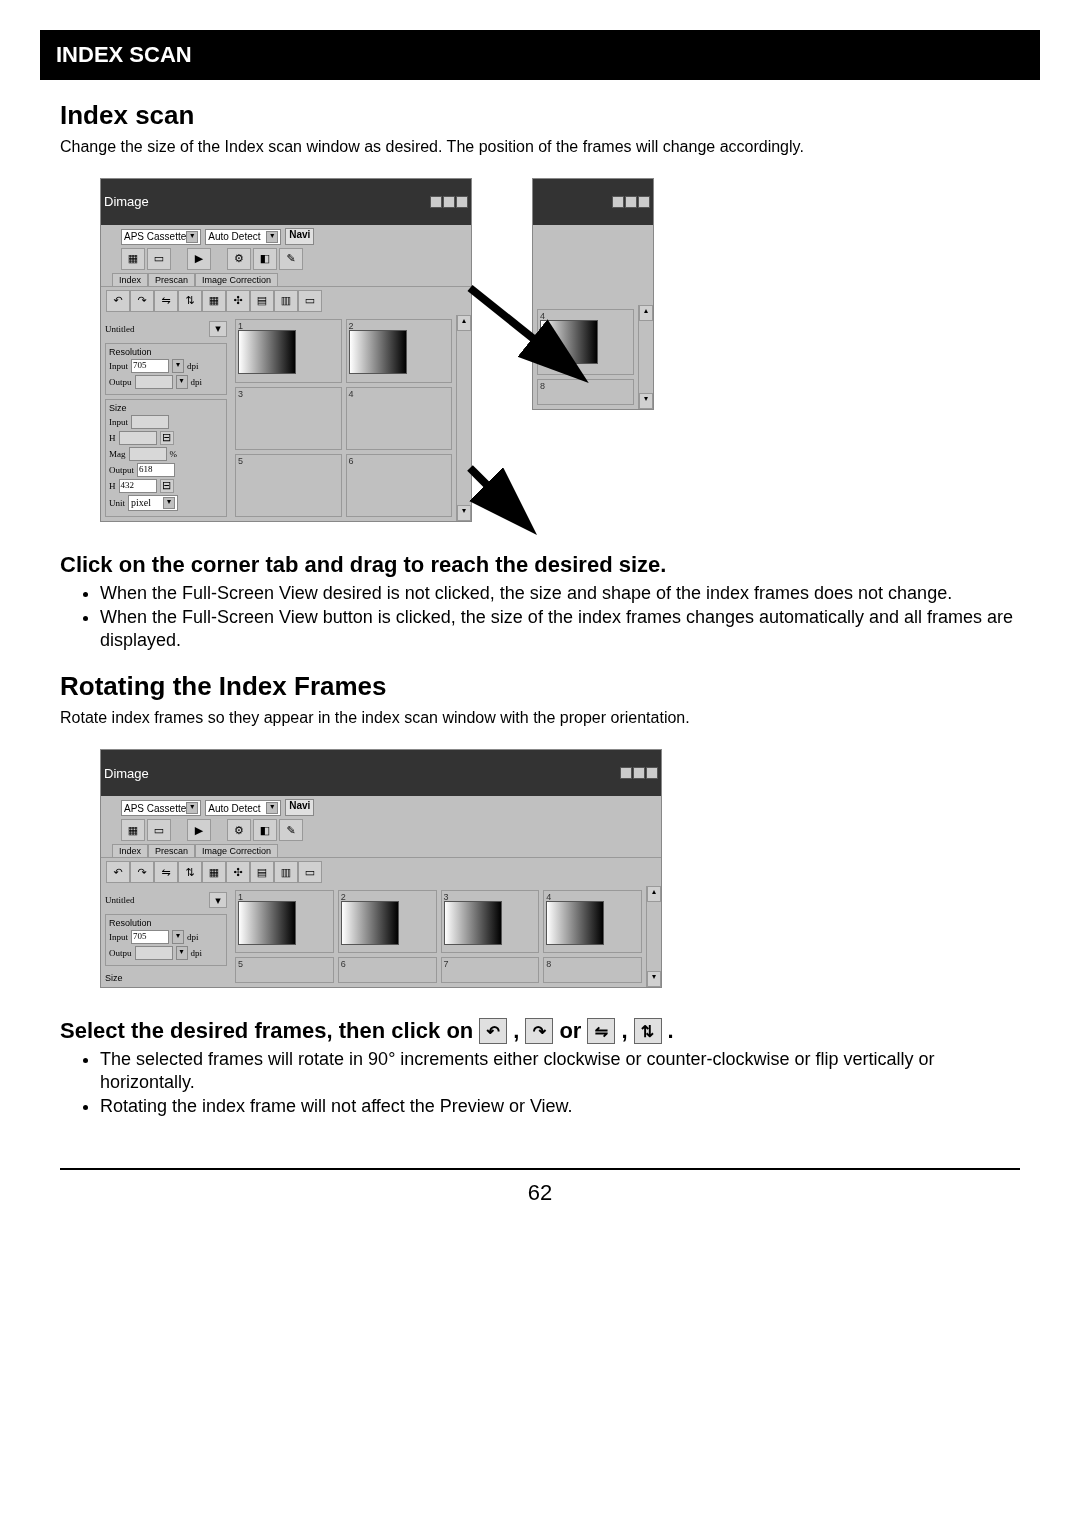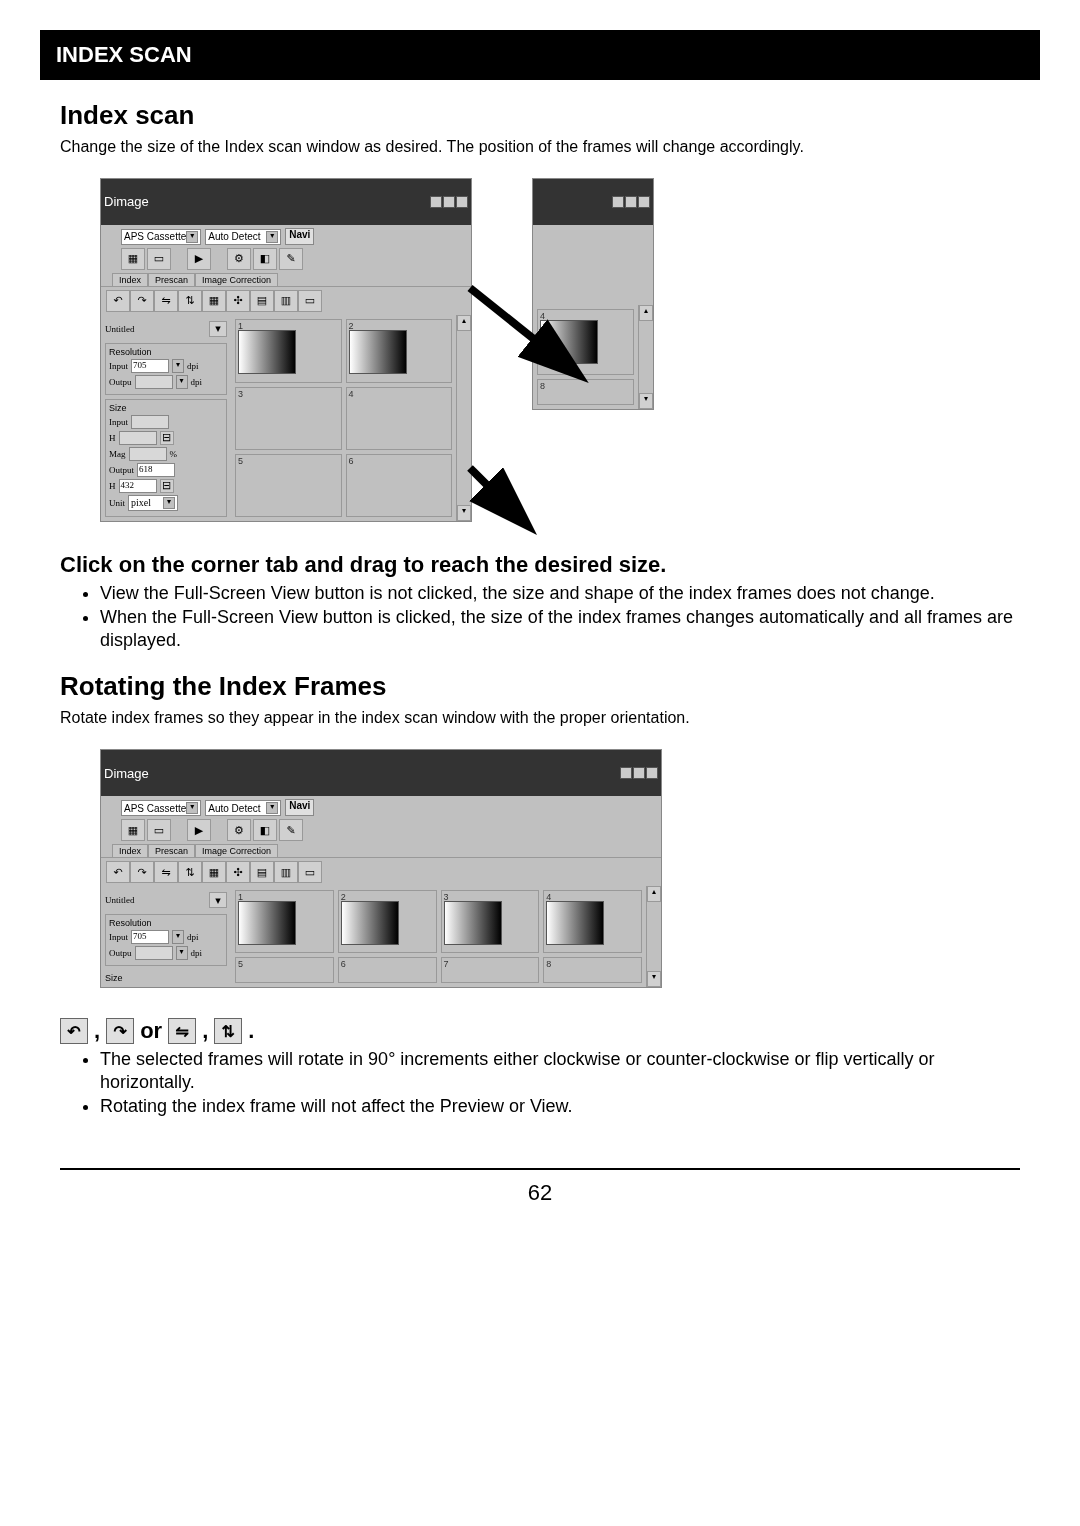--- a/index.html
+++ b/index.html
@@ -302,21 +302,21 @@
           </marker>
         </defs>
         <line x1="15" y1="10" x2="115" y2="90" stroke="#000" stroke-width="8" marker-end="url(#ah)"></line>
         <line x1="15" y1="190" x2="65" y2="240" stroke="#000" stroke-width="8" marker-end="url(#ah)"></line>
       </svg>
     </div>
   </div>
 
   <h3 class="instr">Click on the corner tab and drag to reach the desired size.</h3>
   <ul class="bul">
-    <li>View the Full-Screen View button is not clicked, the size and shape of the index frames does not change.</li>
+    <li>When the Full-Screen View desired is not clicked, the size and shape of the index frames does not change.</li>
     <li>When the Full-Screen View button is clicked, the size of the index frames changes automatically and all frames are displayed.</li>
   </ul>
 
   <h2 class="section">Rotating the Index Frames</h2>
   <p class="body">Rotate index frames so they appear in the index scan window with the proper orientation.</p>
 
   <div class="screenshot-wrap">
     <div class="win" style="width:560px;">
       <div class="titlebar">
         <span>Dimage</span>
@@ -420,20 +420,21 @@
         <div class="scrollbar-v">
           <div class="sbtn">▴</div>
           <div style="flex:1"></div>
           <div class="sbtn">▾</div>
         </div>
       </div>
     </div>
   </div>
 
   <div class="inline-icons">
+    <span>Select the desired frames, then click on</span>
     <span class="iconbox">↶</span>
     <span>,</span>
     <span class="iconbox">↷</span>
     <span>or</span>
     <span class="iconbox">⇋</span>
     <span>,</span>
     <span class="iconbox">⇅</span>
     <span>.</span>
   </div>
   <ul class="bul">

